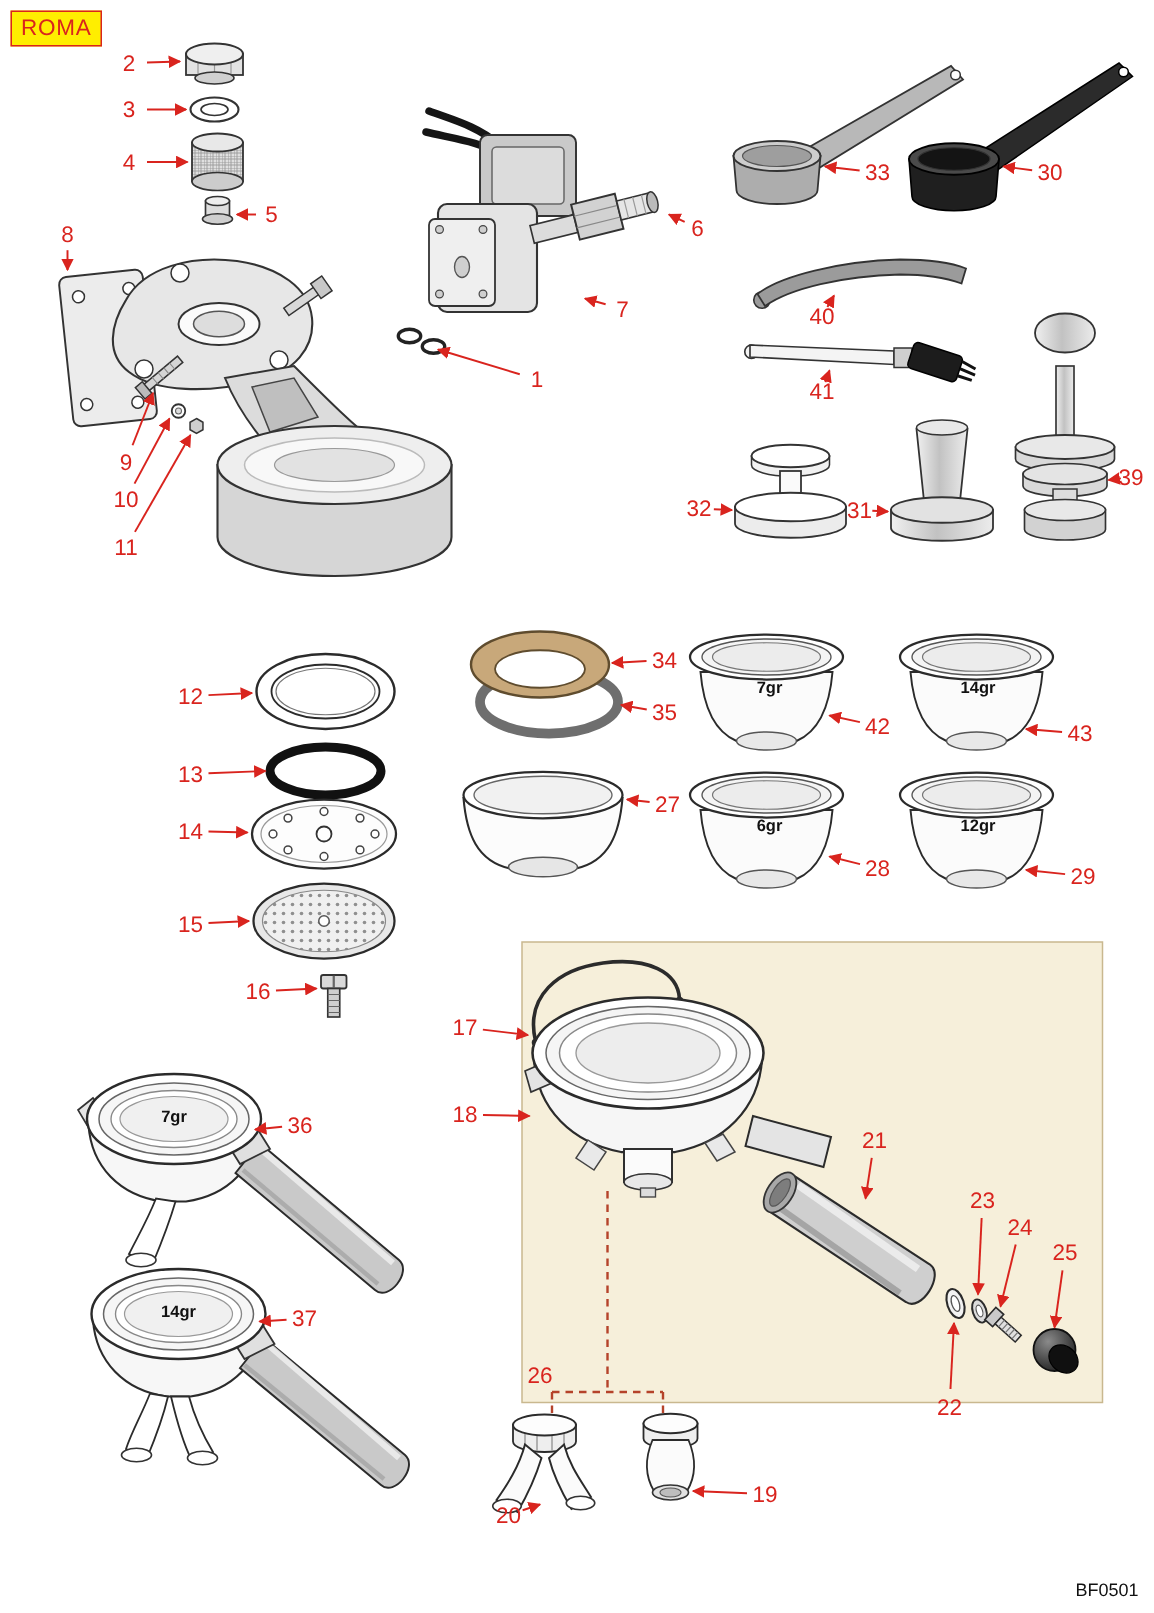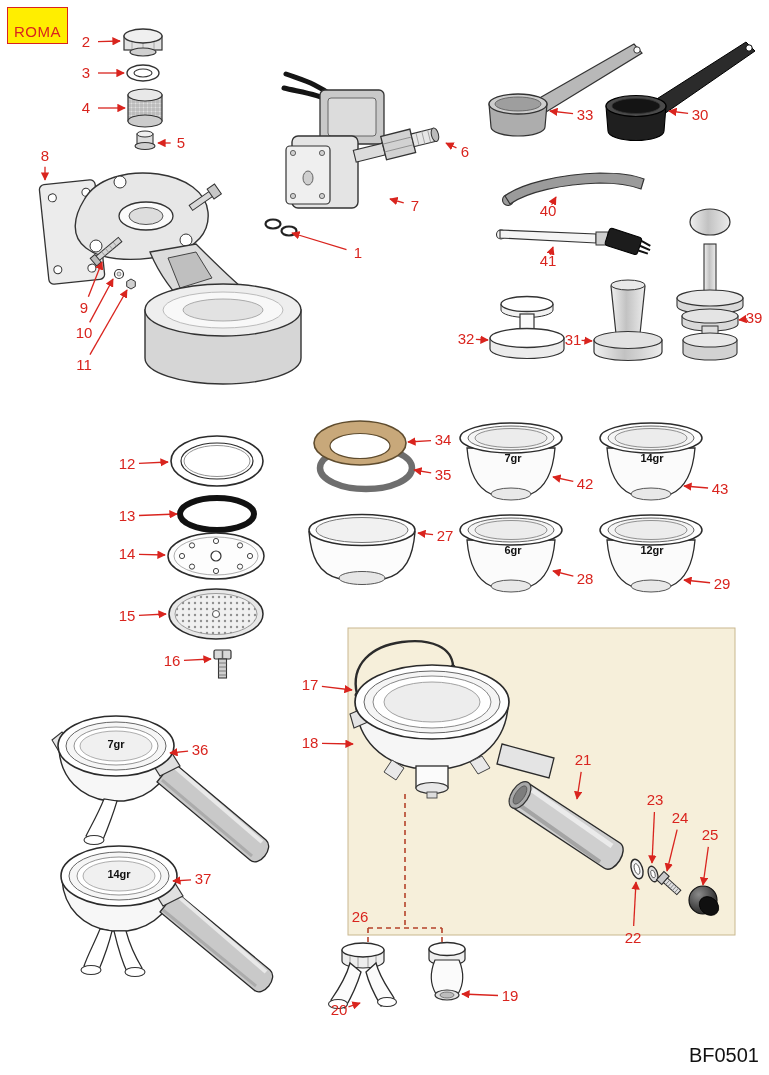--- a/index.html
+++ b/index.html
@@ -1,21 +1,21 @@
 <!DOCTYPE html>
 <html style="--callout: #d9241e; --brand-text: #d9241e; --brand-bg: #ffee00; --brand-border: #d9241e; --box-bg: #f6efda; --box-border: #c9b88f; --dash: #b5432a; --page-bg: #ffffff;"><head>
 <meta charset="utf-8">
 <style>
   html,body{margin:0;padding:0}
   .page{position:relative;width:769px;height:1075px;background:var(--page-bg,#fff);
         overflow:hidden;font-family:"Liberation Sans",sans-serif}
   .brand-badge{position:absolute;top:7px;left:7px;background:var(--brand-bg,#ffee00);
         color:var(--brand-text,#d9241e);border:1px solid var(--brand-border,#d9241e);
-        font-size:15px;line-height:1;padding:16px 6px 4px;letter-spacing:.5px}
-  .code{position:absolute;right:10px;bottom:8px;font-size:20px;color:#111}
+        font-size:15px;line-height:1;padding:3px 6px 4px;letter-spacing:.5px}
+  .code{position:absolute;right:10px;bottom:8px;font-size:12px;color:#111}
   svg{display:block}
   .callout-num{font-family:"Liberation Sans",sans-serif;font-size:15px;
         fill:var(--callout,#d9241e);text-anchor:middle}
   .part-label{font-family:"Liberation Sans",sans-serif;font-size:11px;font-weight:bold;
         fill:#111;text-anchor:middle}
   .callout-line{stroke:var(--callout,#d9241e);stroke-width:1.3;fill:none}
   .dash-line{stroke:var(--dash,#b5432a);stroke-width:1.6;stroke-dasharray:5 4;fill:none}
 </style>
 </head>
 <body>

